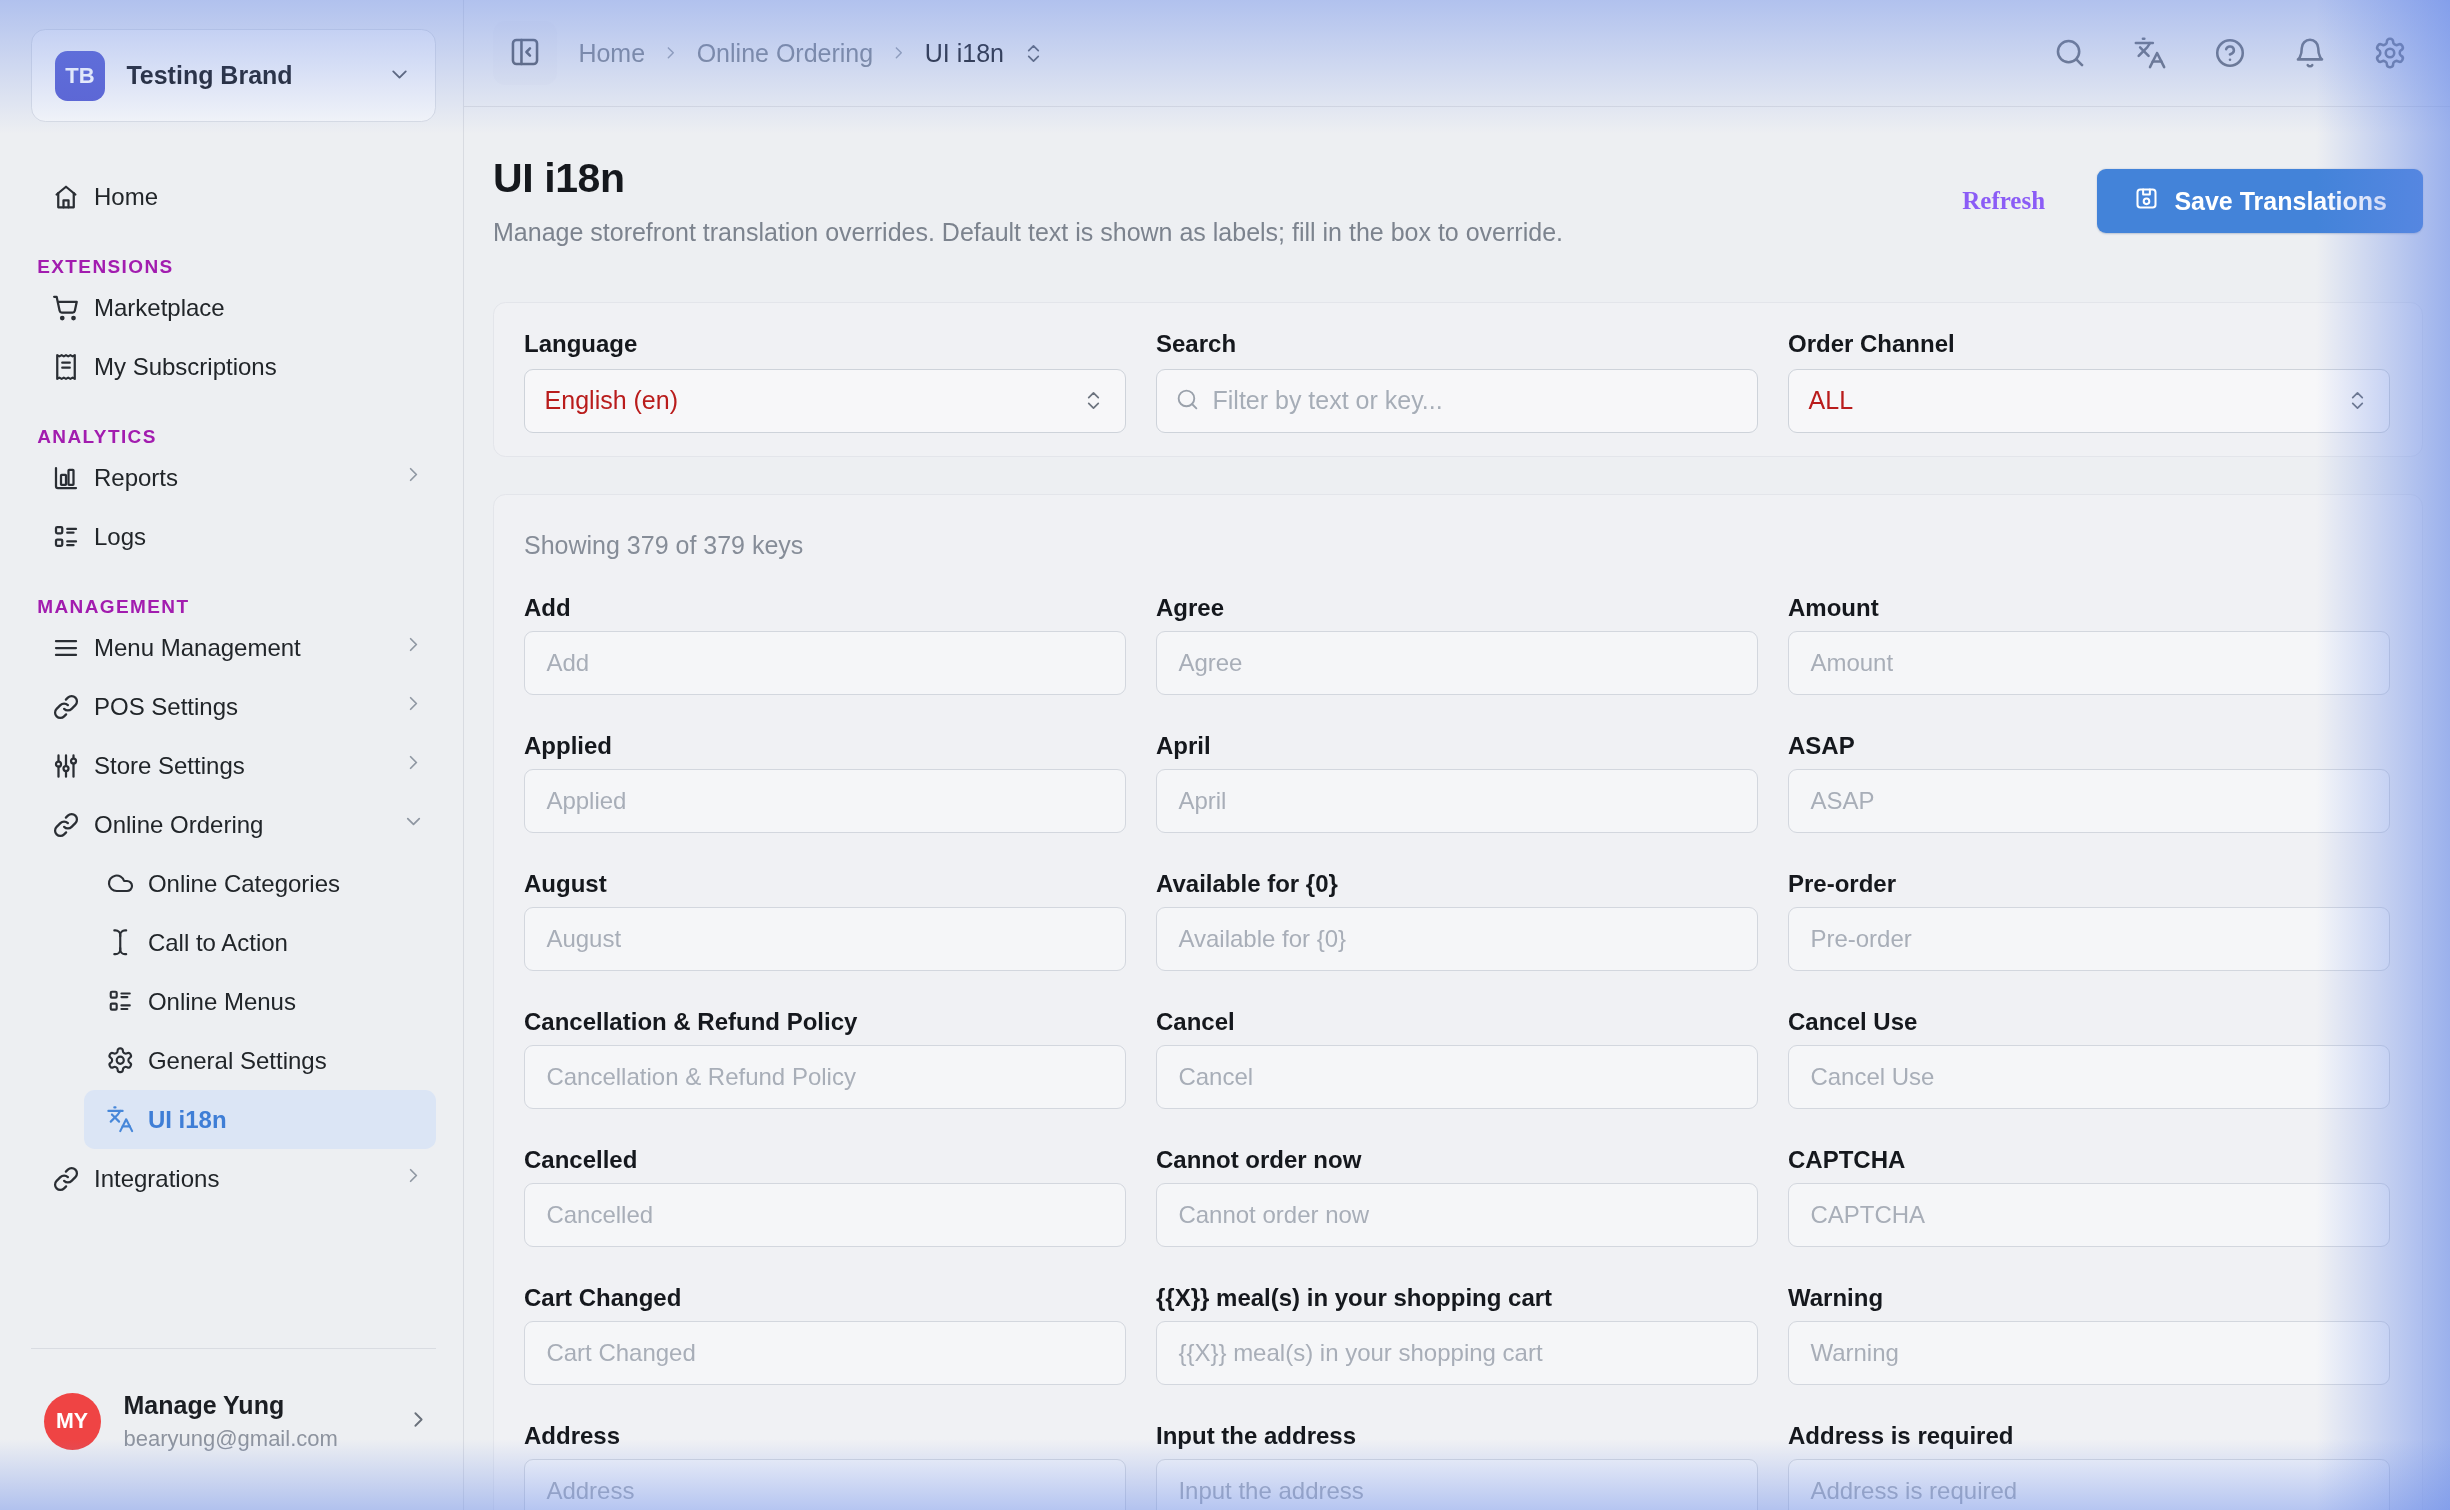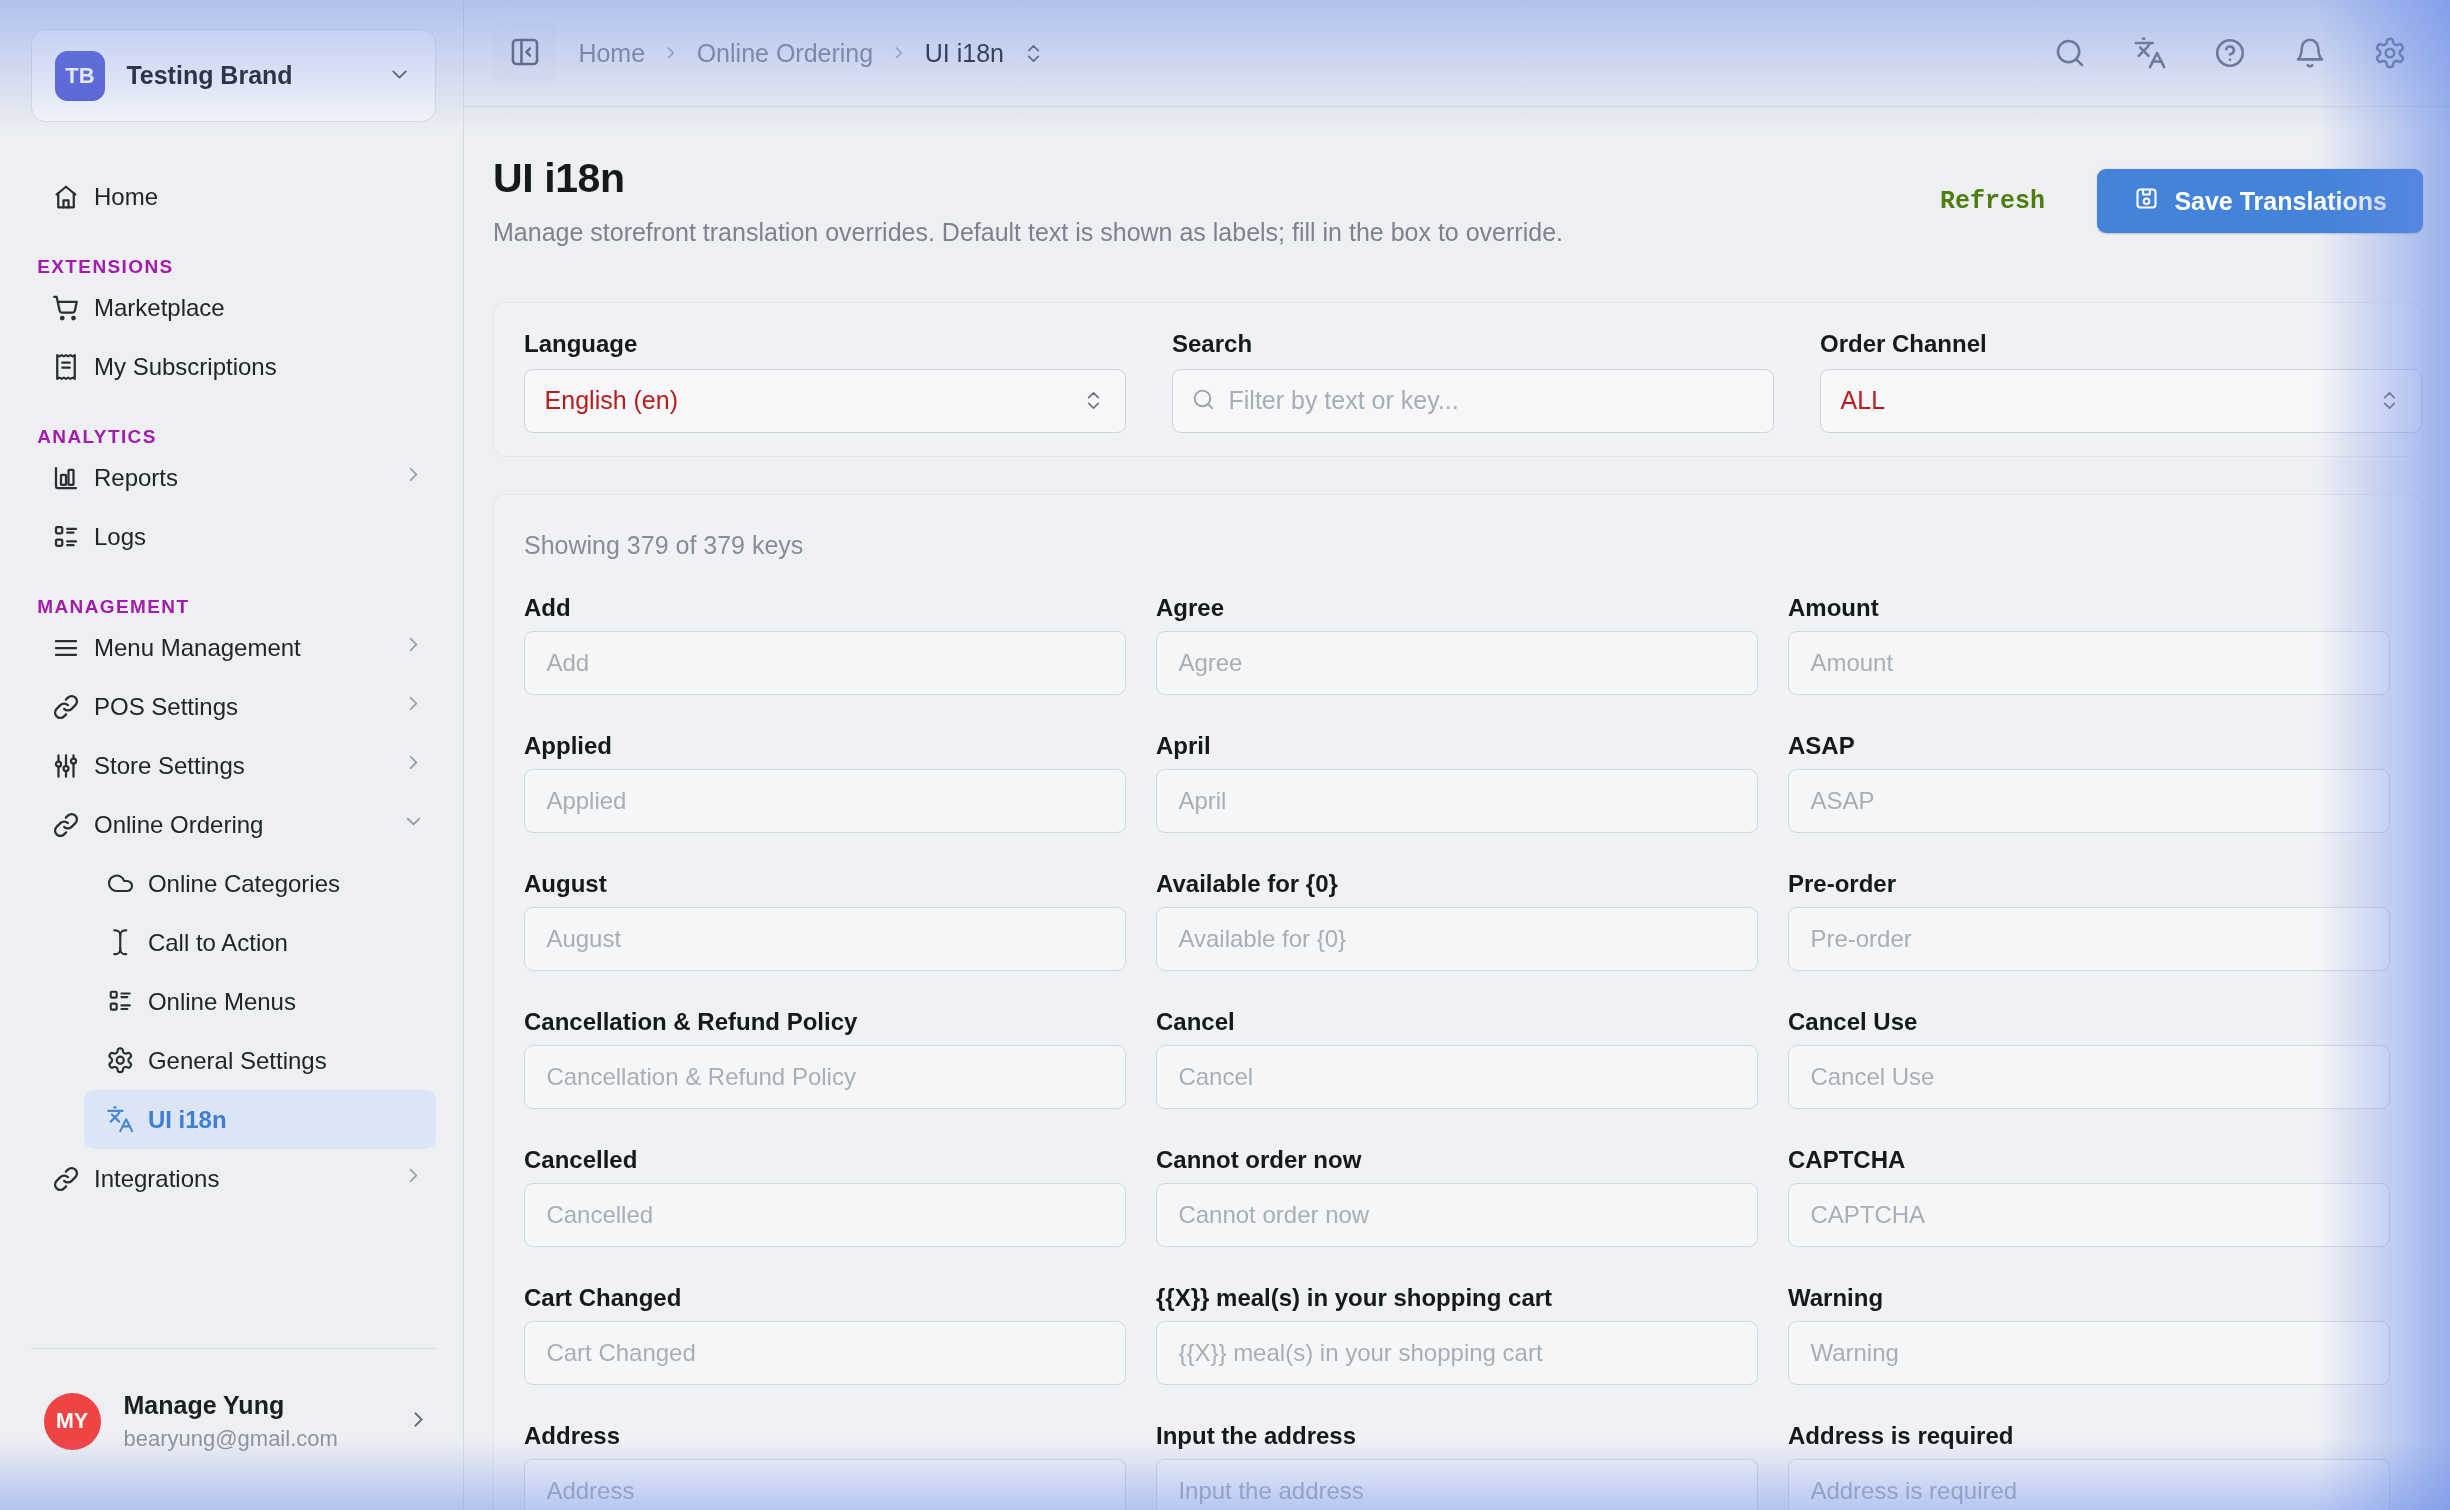--- a/index.html
+++ b/index.html
@@ -72,29 +72,29 @@
   .crumb-current { color:#23262c; font-weight:500; }
   .crumb-switch { color:#5d646e; display:flex; cursor:pointer; margin-left:1.8px; }
   .topbar-actions { margin-left:auto; display:flex; align-items:center; gap:46px; color:#6d747f; }
   .topbar-actions .tico { display:flex; cursor:pointer; }
 
   .content { padding:0 27px 0 29px; }
   .page-header { margin-top:48px; display:flex; align-items:center; }
   .page-title { font-size:41px; font-weight:700; color:#15181d; letter-spacing:-0.4px; }
   .page-subtitle { margin-top:16px; font-size:25px; color:#7c838e; }
   .header-actions { margin-left:auto; display:flex; align-items:center; gap:52px; }
-  .refresh-link { background:none; border:none; font-family:Liberation Mono, monospace; font-size:25px; font-weight:600;
-    color:#4d7c0f; cursor:pointer; }
+  .refresh-link { background:none; border:none; font-family:Liberation Serif, serif; font-size:25px; font-weight:600;
+    color:#8b5cf6; cursor:pointer; }
   .save-btn { height:64px; padding:0 36px; border-radius:9px; background:#4383d9; border:none;
     color:#fff; font-family:inherit; font-size:25px; font-weight:600; display:flex; align-items:center;
     gap:14.3px; cursor:pointer; box-shadow:0 0.9px 1.8px rgba(30,64,120,.25); }
 
   .card { background:#f0f1f4; border:0.9px solid #e3e5ea; border-radius:12.5px; }
   .filter-card { margin-top:55px; padding:27px 30px 23px;
-    display:grid; grid-template-columns:602px 602px 602px; column-gap:46px; }
+    display:grid; grid-template-columns:602px 602px 602px; column-gap:30px; }
   .fld-label { display:block; font-size:24px; font-weight:600; color:#15181d; margin-bottom:10.7px; }
   .select { height:64px; border:0.9px solid #ced3da; border-radius:9px; background:rgba(255,255,255,.45);
     display:flex; align-items:center; padding:0 19.6px; font-size:25px; color:#b91c1c; cursor:pointer; }
   .select .chev { margin-left:auto; color:#6d747f; display:flex; }
   .search-box { height:64px; border:0.9px solid #ced3da; border-radius:9px; background:rgba(255,255,255,.45);
     display:flex; align-items:center; padding:0 18px; gap:12.5px; color:#9aa1ab; }
   .search-box input { flex:1; border:none; background:transparent; outline:none; font-family:inherit;
     font-size:25px; color:#2a2e35; }
   .search-box input::placeholder { color:#a6adb7; }
 

